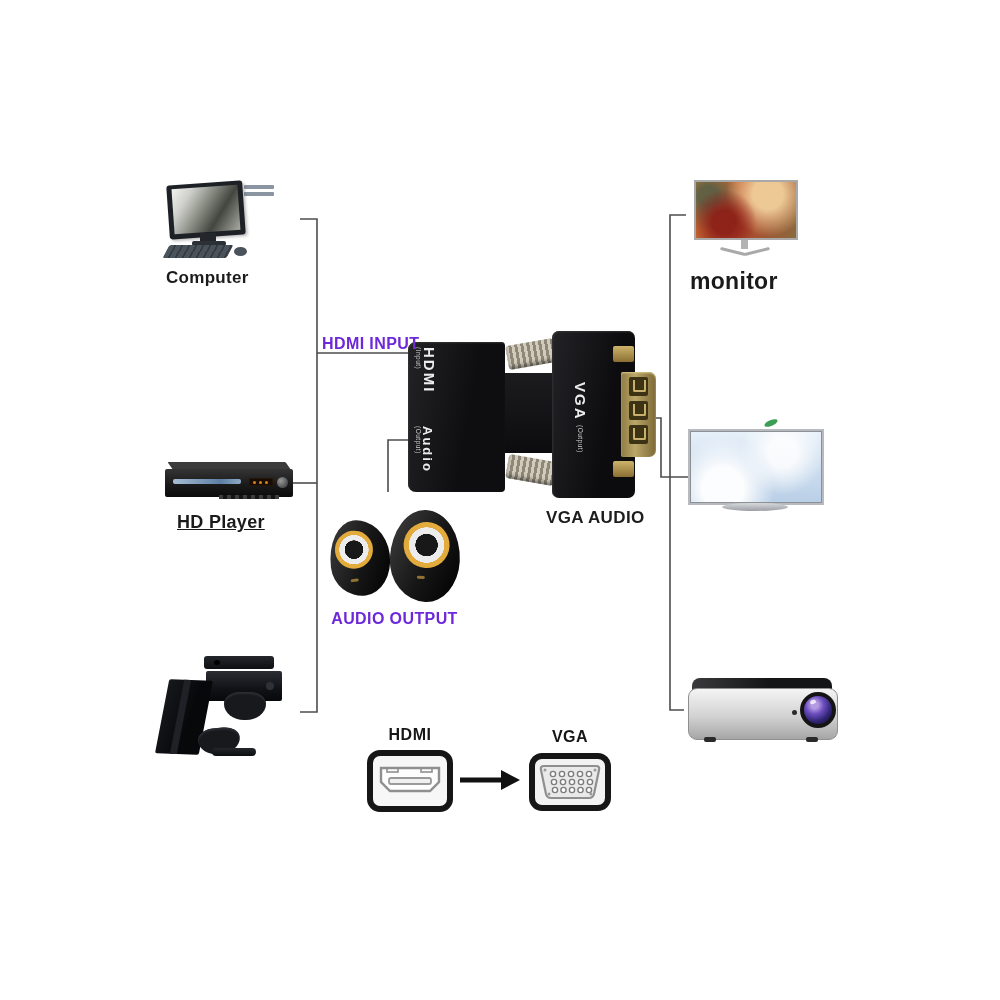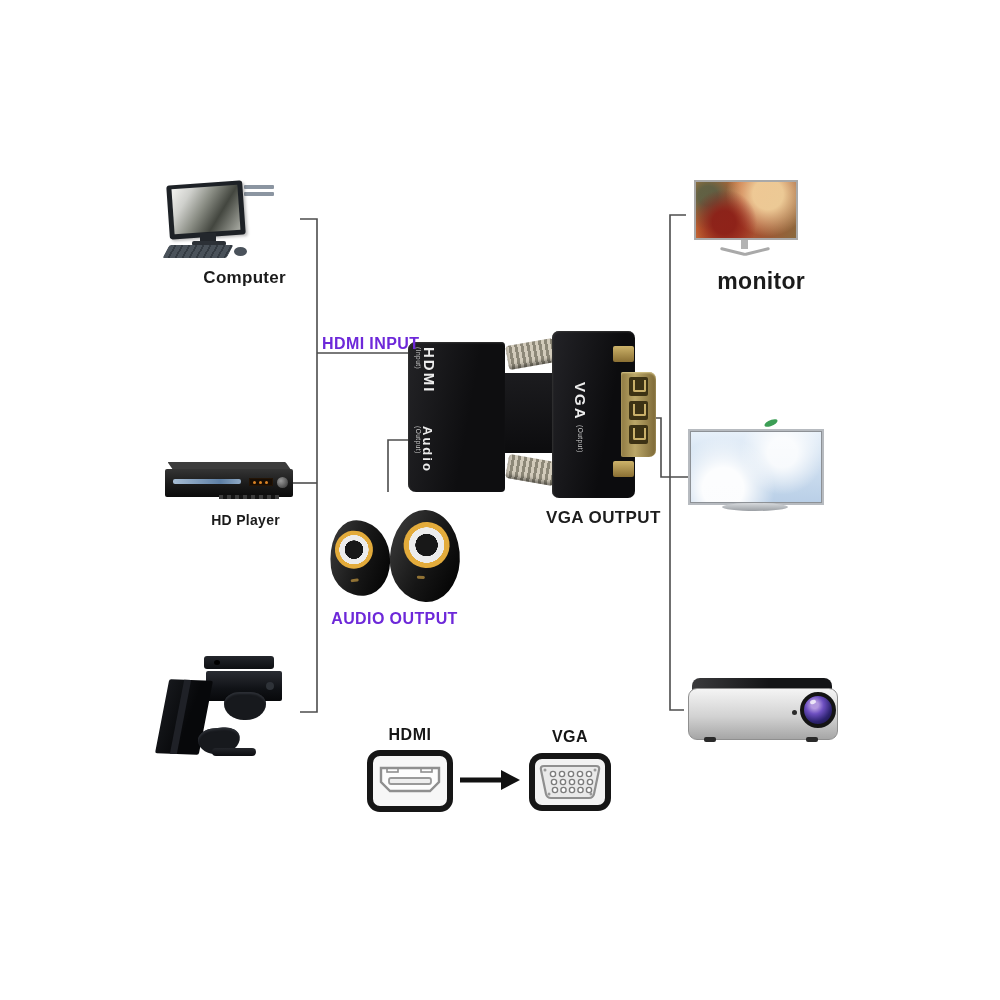--- a/index.html
+++ b/index.html
@@ -5,21 +5,21 @@
   html,body{margin:0;padding:0;background:#fff;}
   .canvas{position:relative;width:1000px;height:1000px;background:var(--background,#fff);
           font-family:"Liberation Sans",sans-serif;overflow:hidden;}
   .abs{position:absolute;}
 
   
   svg.wires{position:absolute;left:0;top:0;width:1000px;height:1000px;}
   svg.wires path{fill:none;stroke:var(--connection-line,#4d4d4d);stroke-width:1.6;}
 
   
-  .dev-label{position:absolute;text-align:right;color:var(--label-text,#1b1b1b);
+  .dev-label{position:absolute;text-align:left;color:var(--label-text,#1b1b1b);
              font-weight:bold;letter-spacing:.3px;}
   .ann{position:absolute;color:#6d28d9;font-weight:600;font-size:16px;letter-spacing:.4px;}
 
   
   .computer{left:166px;top:175px;width:120px;height:88px;}
   .pc-tower{position:absolute;left:74px;top:4px;width:38px;height:74px;border-radius:3px;
             background:linear-gradient(90deg,#39424f,#5a6activecolor678 0%,#4a5668 45%,#232a35);}
   .pc-bay{position:absolute;left:78px;width:30px;height:4px;background:#8b95a1;border-radius:1px;}
   .pc-mon{position:absolute;left:2px;top:8px;width:76px;height:54px;background:#1d2126;
           border-radius:3px;transform:rotate(-4deg);box-shadow:2px 2px 3px rgba(0,0,0,.25);}
@@ -189,21 +189,21 @@
     <div class="dvd-body">
       <div class="dvd-slot"></div>
       <div class="dvd-disp"></div>
       <div class="dvd-dot" style="left:88px"></div>
       <div class="dvd-dot" style="left:94px"></div>
       <div class="dvd-dot" style="left:100px"></div>
       <div class="dvd-knob"></div>
       <div class="dvd-btns"></div>
     </div>
   </div>
-  <div class="dev-label" style="left:152px;top:512px;width:128px;font-size:14px;">HD Player</div>
+  <div class="dev-label" style="left:177px;top:512px;width:128px;font-size:18px;text-decoration:underline;">HD Player</div>
 
   <div class="abs consoles">
     <div class="kinect"></div>
     <div class="xbox"></div>
     <div class="pad pad1"></div>
     <div class="ps4"></div>
     <div class="pad pad2"></div>
     <div class="eyecam"></div>
   </div>
 
@@ -269,21 +269,21 @@
       <span class="big" style="font-size:13px">Audio</span>
       <span class="small">(Output)</span>
     </div>
     <div class="vtext one-col t-vga">
       <span class="big">VGA</span>
       <span class="small">(Output)</span>
     </div>
   </div>
 
   <div class="ann" style="left:322px;top:335px;">HDMI INPUT</div>
-  <div class="ann" style="left:546px;top:508px;font-weight:bold;font-size:17px;color:#1d1d1d;">VGA OUTPUT</div>
+  <div class="ann" style="left:546px;top:508px;font-weight:bold;font-size:17px;color:#1d1d1d;">VGA AUDIO</div>
   <div class="ann" style="left:322px;top:610px;width:145px;text-align:center;">AUDIO OUTPUT</div>
 
   <div class="icon-label" style="left:366px;top:726px;width:88px;">HDMI</div>
   <svg class="abs" style="left:366px;top:749px;" width="88" height="64" viewBox="0 0 88 64">
     <rect x="4" y="4" width="80" height="56" rx="10" fill="#f7f7f7" stroke="#161616" stroke-width="6"></rect>
     <path d="M15,19 L73,19 L73,33 L64,42 L24,42 L15,33 Z" fill="#fdfdfd" stroke="#8f8f8f" stroke-width="2.4"></path>
     <rect x="21" y="19" width="11" height="4" fill="none" stroke="#8f8f8f" stroke-width="1.6"></rect>
     <rect x="55" y="19" width="11" height="4" fill="none" stroke="#8f8f8f" stroke-width="1.6"></rect>
     <rect x="23" y="29" width="42" height="6" rx="2" fill="#efefef" stroke="#9a9a9a" stroke-width="1.8"></rect>
   </svg>

